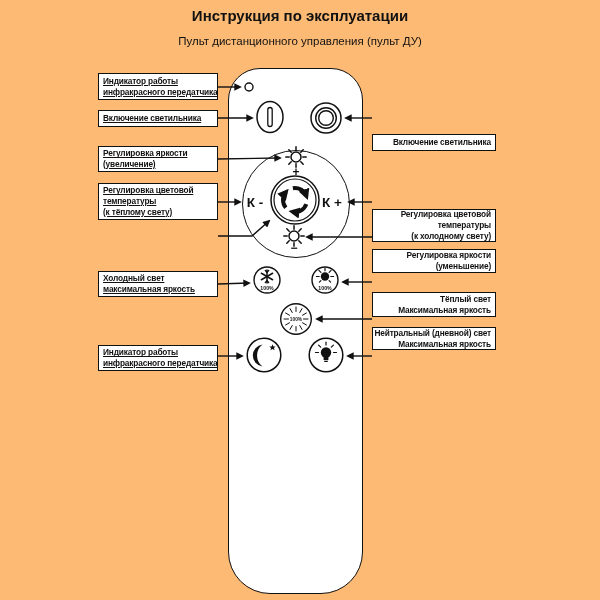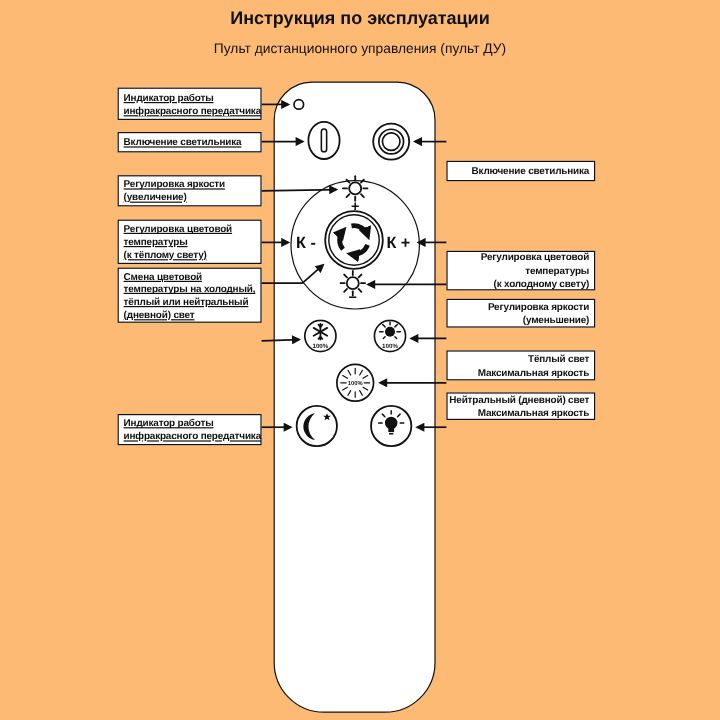--- a/index.html
+++ b/index.html
@@ -173,24 +173,22 @@
   </svg>
 
   <div class="box left" style="top:73px;height:27px">Индикатор работы
 инфракрасного передатчика</div>
   <div class="box left" style="top:110px;height:17px">Включение светильника</div>
   <div class="box left" style="top:146px;height:26px">Регулировка яркости
 (увеличение)</div>
   <div class="box left" style="top:183px;height:37px">Регулировка цветовой
 температуры
 (к тёплому свету)</div>
-  <div class="box left" style="top:223px;height:46px">Смена цветовой
-температуры на холодный,
-тёплый или нейтральный
-(дневной) свет</div>
+  <div class="box left" style="top:271px;height:26px">Холодный свет
+максимальная яркость</div>
   <div class="box left" style="top:345px;height:26px">Индикатор работы
 инфракрасного передатчика</div>
 
   <div class="box right" style="top:110px;height:17px">Включение светильника</div>
   <div class="box right" style="top:185px;height:33px">Регулировка цветовой
 температуры
 (к холодному свету)</div>
   <div class="box right" style="top:225px;height:24px">Регулировка яркости
 (уменьшение)</div>
   <div class="box right" style="top:268px;height:25px">Тёплый свет

